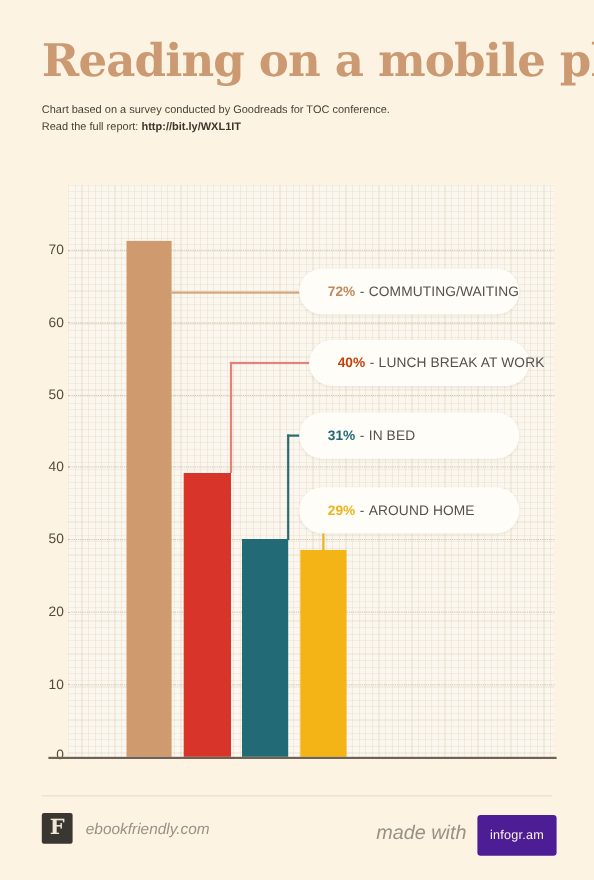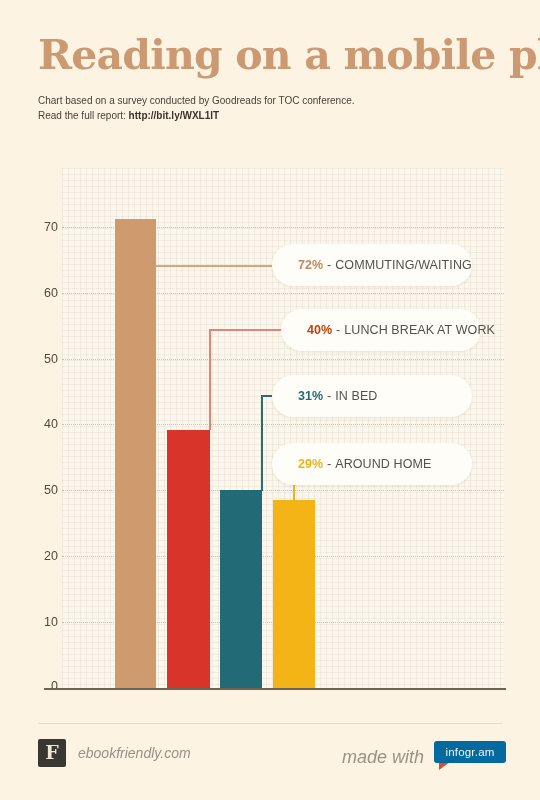--- a/index.html
+++ b/index.html
@@ -193,22 +193,22 @@
     top: 741px;
     width: 72px;
     height: 24px;
     z-index: 3;
   }
   .infogram-box {
     position: absolute;
     left: 0;
     top: 0;
     width: 72px;
-    height: 22px;
-    background: #0369a1;
+    height: 37px;
+    background: #4c1d95;
     border-radius: 3px;
     display: flex;
     align-items: center;
     justify-content: center;
   }
   .infogram-box span {
     font-size: 11.5px;
     color: #fdf3e3;
     letter-spacing: 0.2px;
   }

